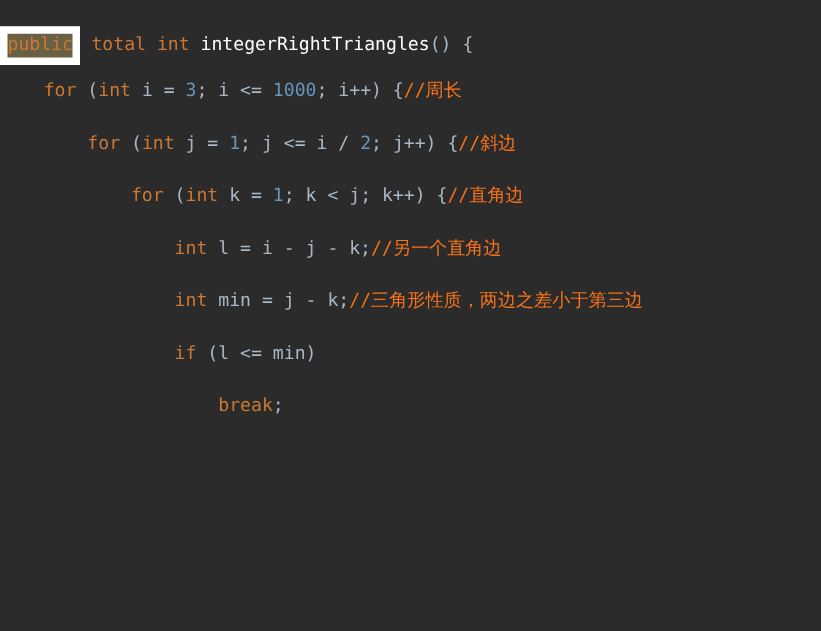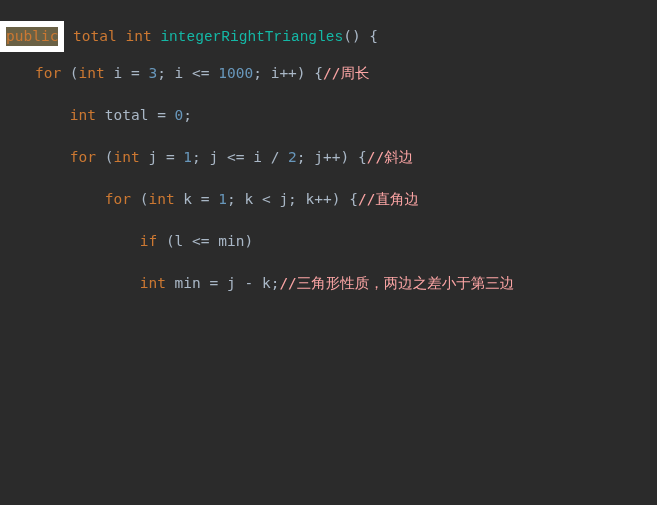--- a/index.html
+++ b/index.html
@@ -17,42 +17,43 @@
   .editor {
     white-space: pre;
     position: relative;
   }
   .line {
     height: 21px;
     padding-left: 0;
     position: relative;
   }
   .kw { color: #cc7832; }
-  .method { color: #14b8a6; font-family: Liberation Mono, monospace; }
+  .method { color: #ffffff; }
   .number { color: #6897bb; }
-  .comment { color: #fca5a5; }
+  .comment { color: #f97316; }
   .highlight-box {
     background: #6a6145;
     border: 6px solid #ffffff;
     padding: 0 0;
     display: inline-block;
     line-height: 19px;
   }
 </style>
 </head>
 <body>
 
 <div class="editor">
 <div class="line"><span class="highlight-box"><span class="kw">public</span></span><span class="kw"> total </span><span class="kw">int </span><span class="method">integerRightTriangles</span><span>() {</span></div>
 <div class="line">    <span class="kw">for </span><span>(</span><span class="kw">int </span><span>i = </span><span class="number">3</span><span>; i &lt;= </span><span class="number">1000</span><span>; i++) {</span><span class="comment">//周长</span></div>
-<div class="line">        <span class="kw">int </span><span>total = </span><span class="number">0</span><span>;</span></div>
 <div class="line">        <span class="kw">for </span><span>(</span><span class="kw">int </span><span>j = </span><span class="number">1</span><span>; j &lt;= i / </span><span class="number">2</span><span>; j++) {</span><span class="comment">//斜边</span></div>
 <div class="line">            <span class="kw">for </span><span>(</span><span class="kw">int </span><span>k = </span><span class="number">1</span><span>; k &lt; j; k++) {</span><span class="comment">//直角边</span></div>
+<div class="line">                <span class="kw">int </span><span>l = i - j - k;</span><span class="comment">//另一个直角边</span></div>
+<div class="line">                <span class="kw">int </span><span>min = j - k;</span><span class="comment">//三角形性质，两边之差小于第三边</span></div>
 <div class="line">                <span class="kw">if </span><span>(l &lt;= min)</span></div>
-<div class="line">                <span class="kw">int </span><span>min = j - k;</span><span class="comment">//三角形性质，两边之差小于第三边</span></div>
+<div class="line">                    <span class="kw">break</span><span>;</span></div>
 
 
 
 
 
 
 
 
 
 

